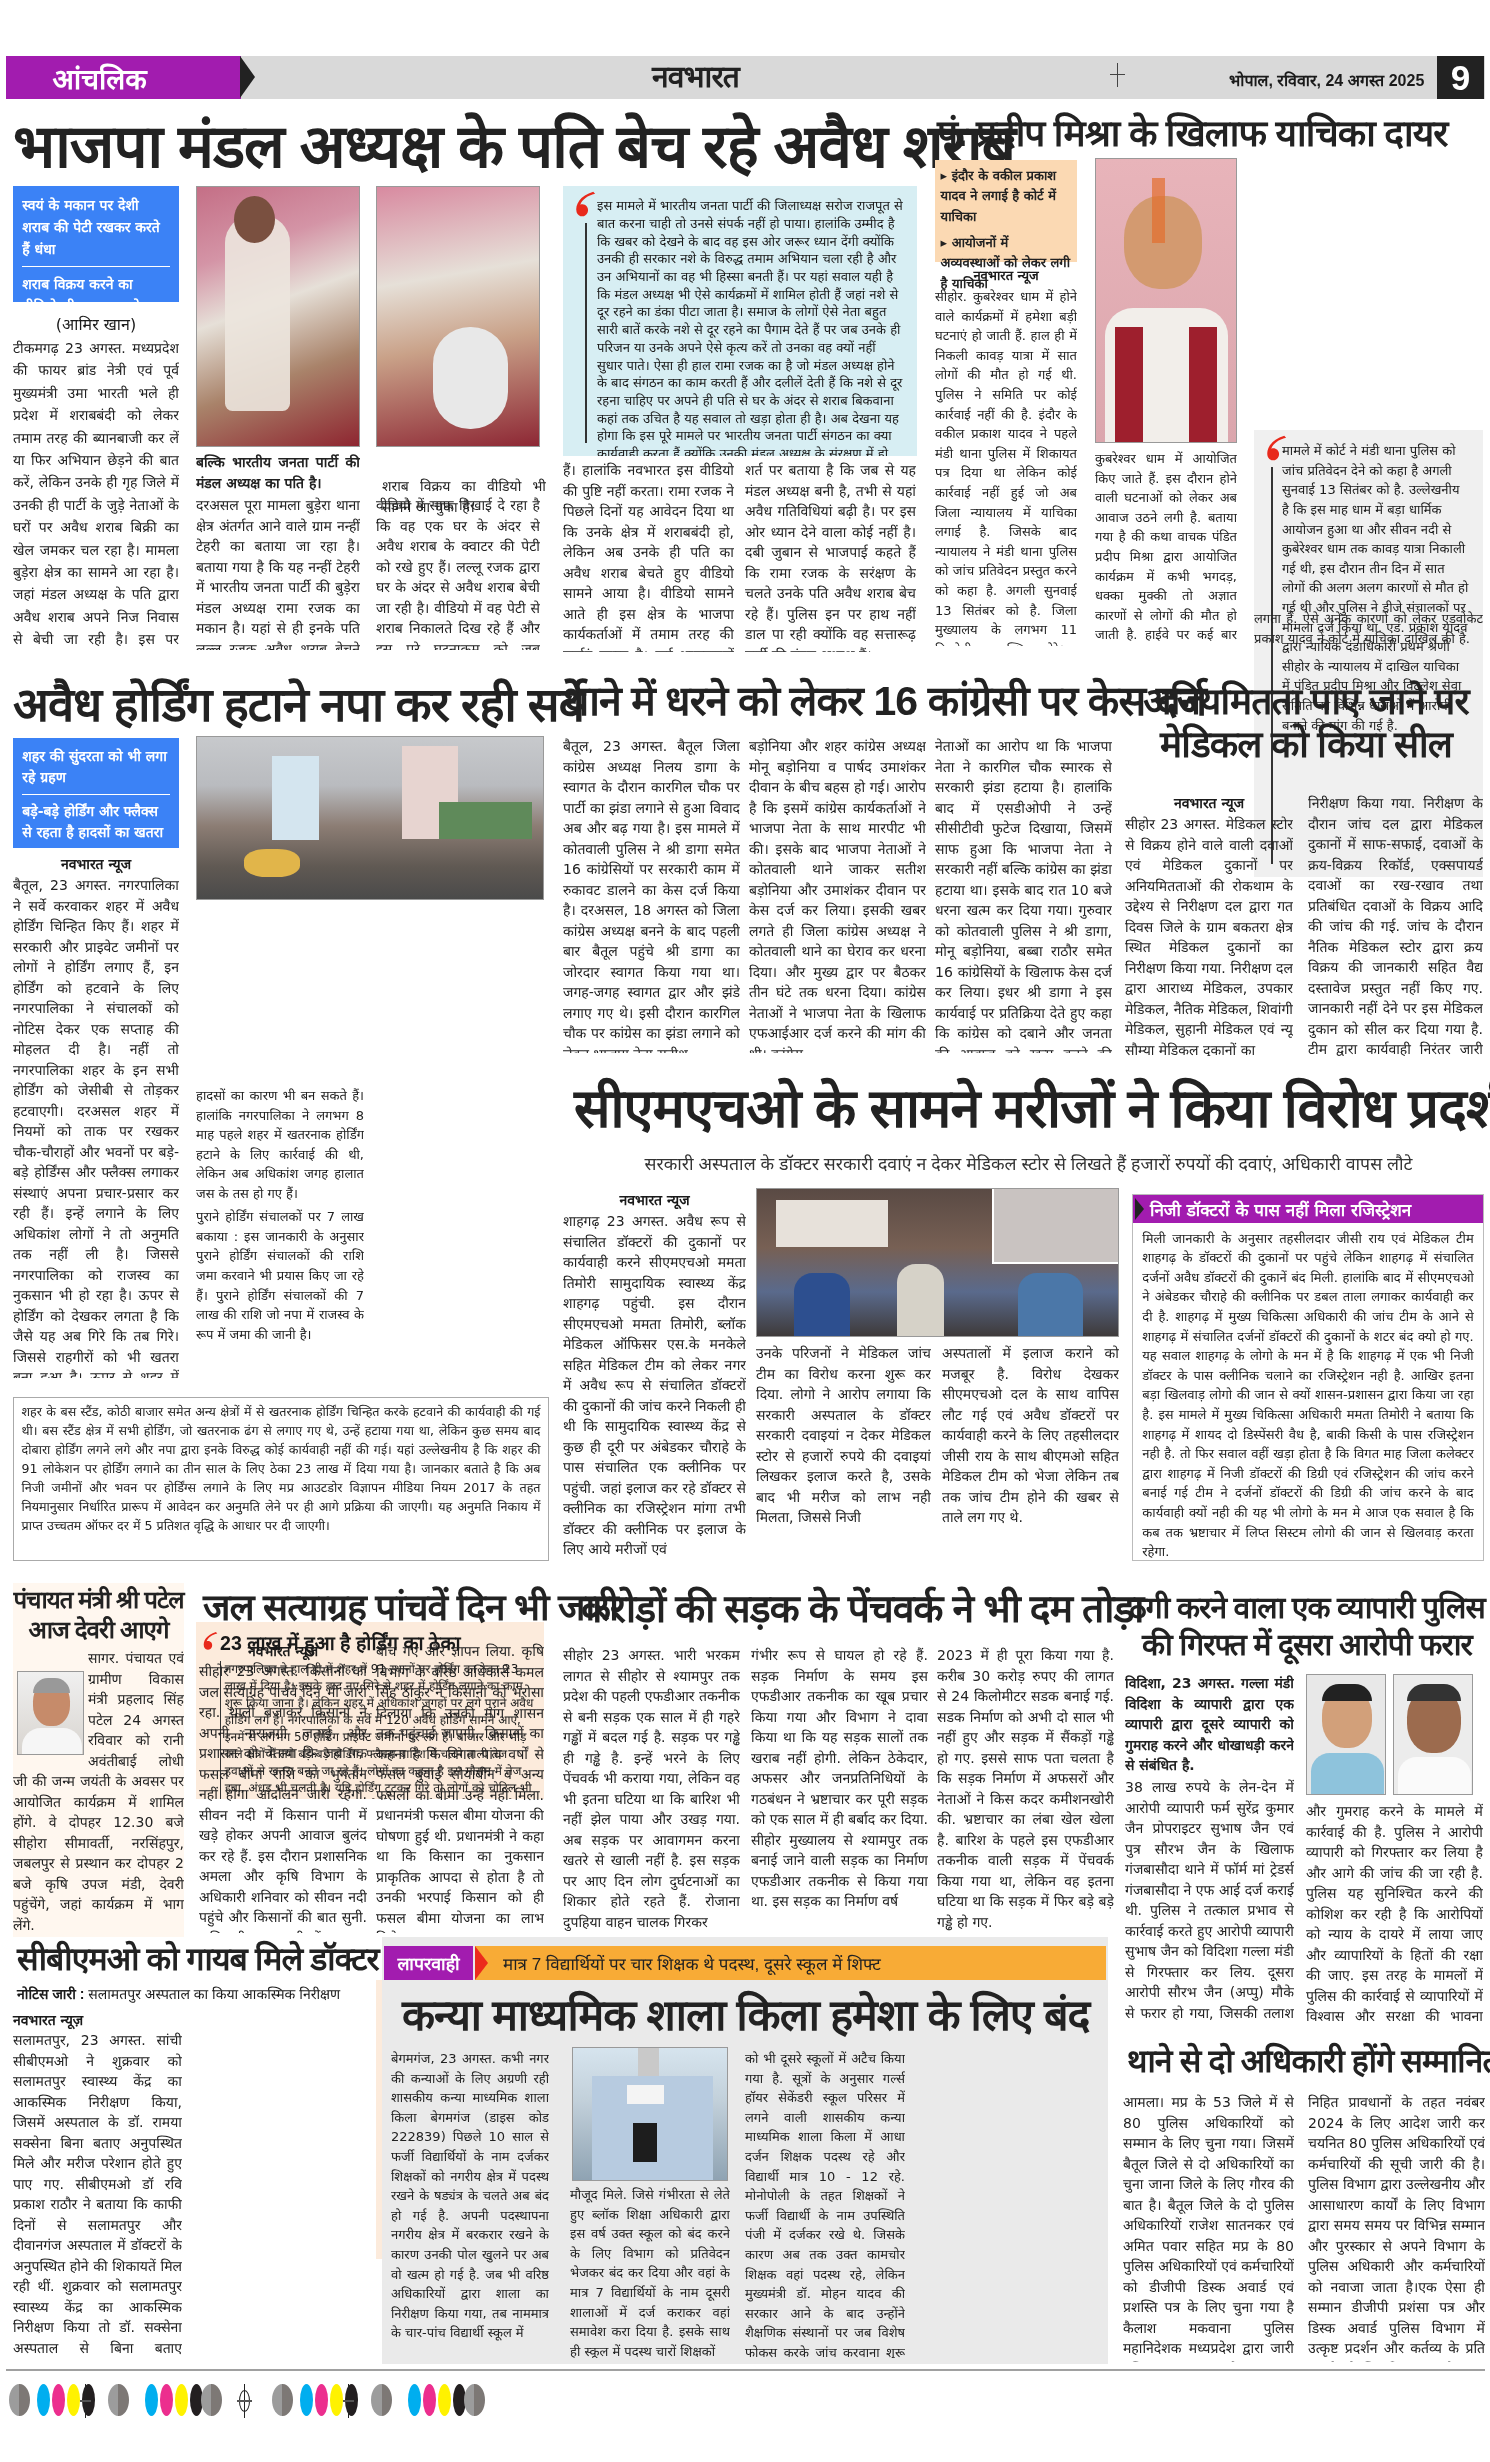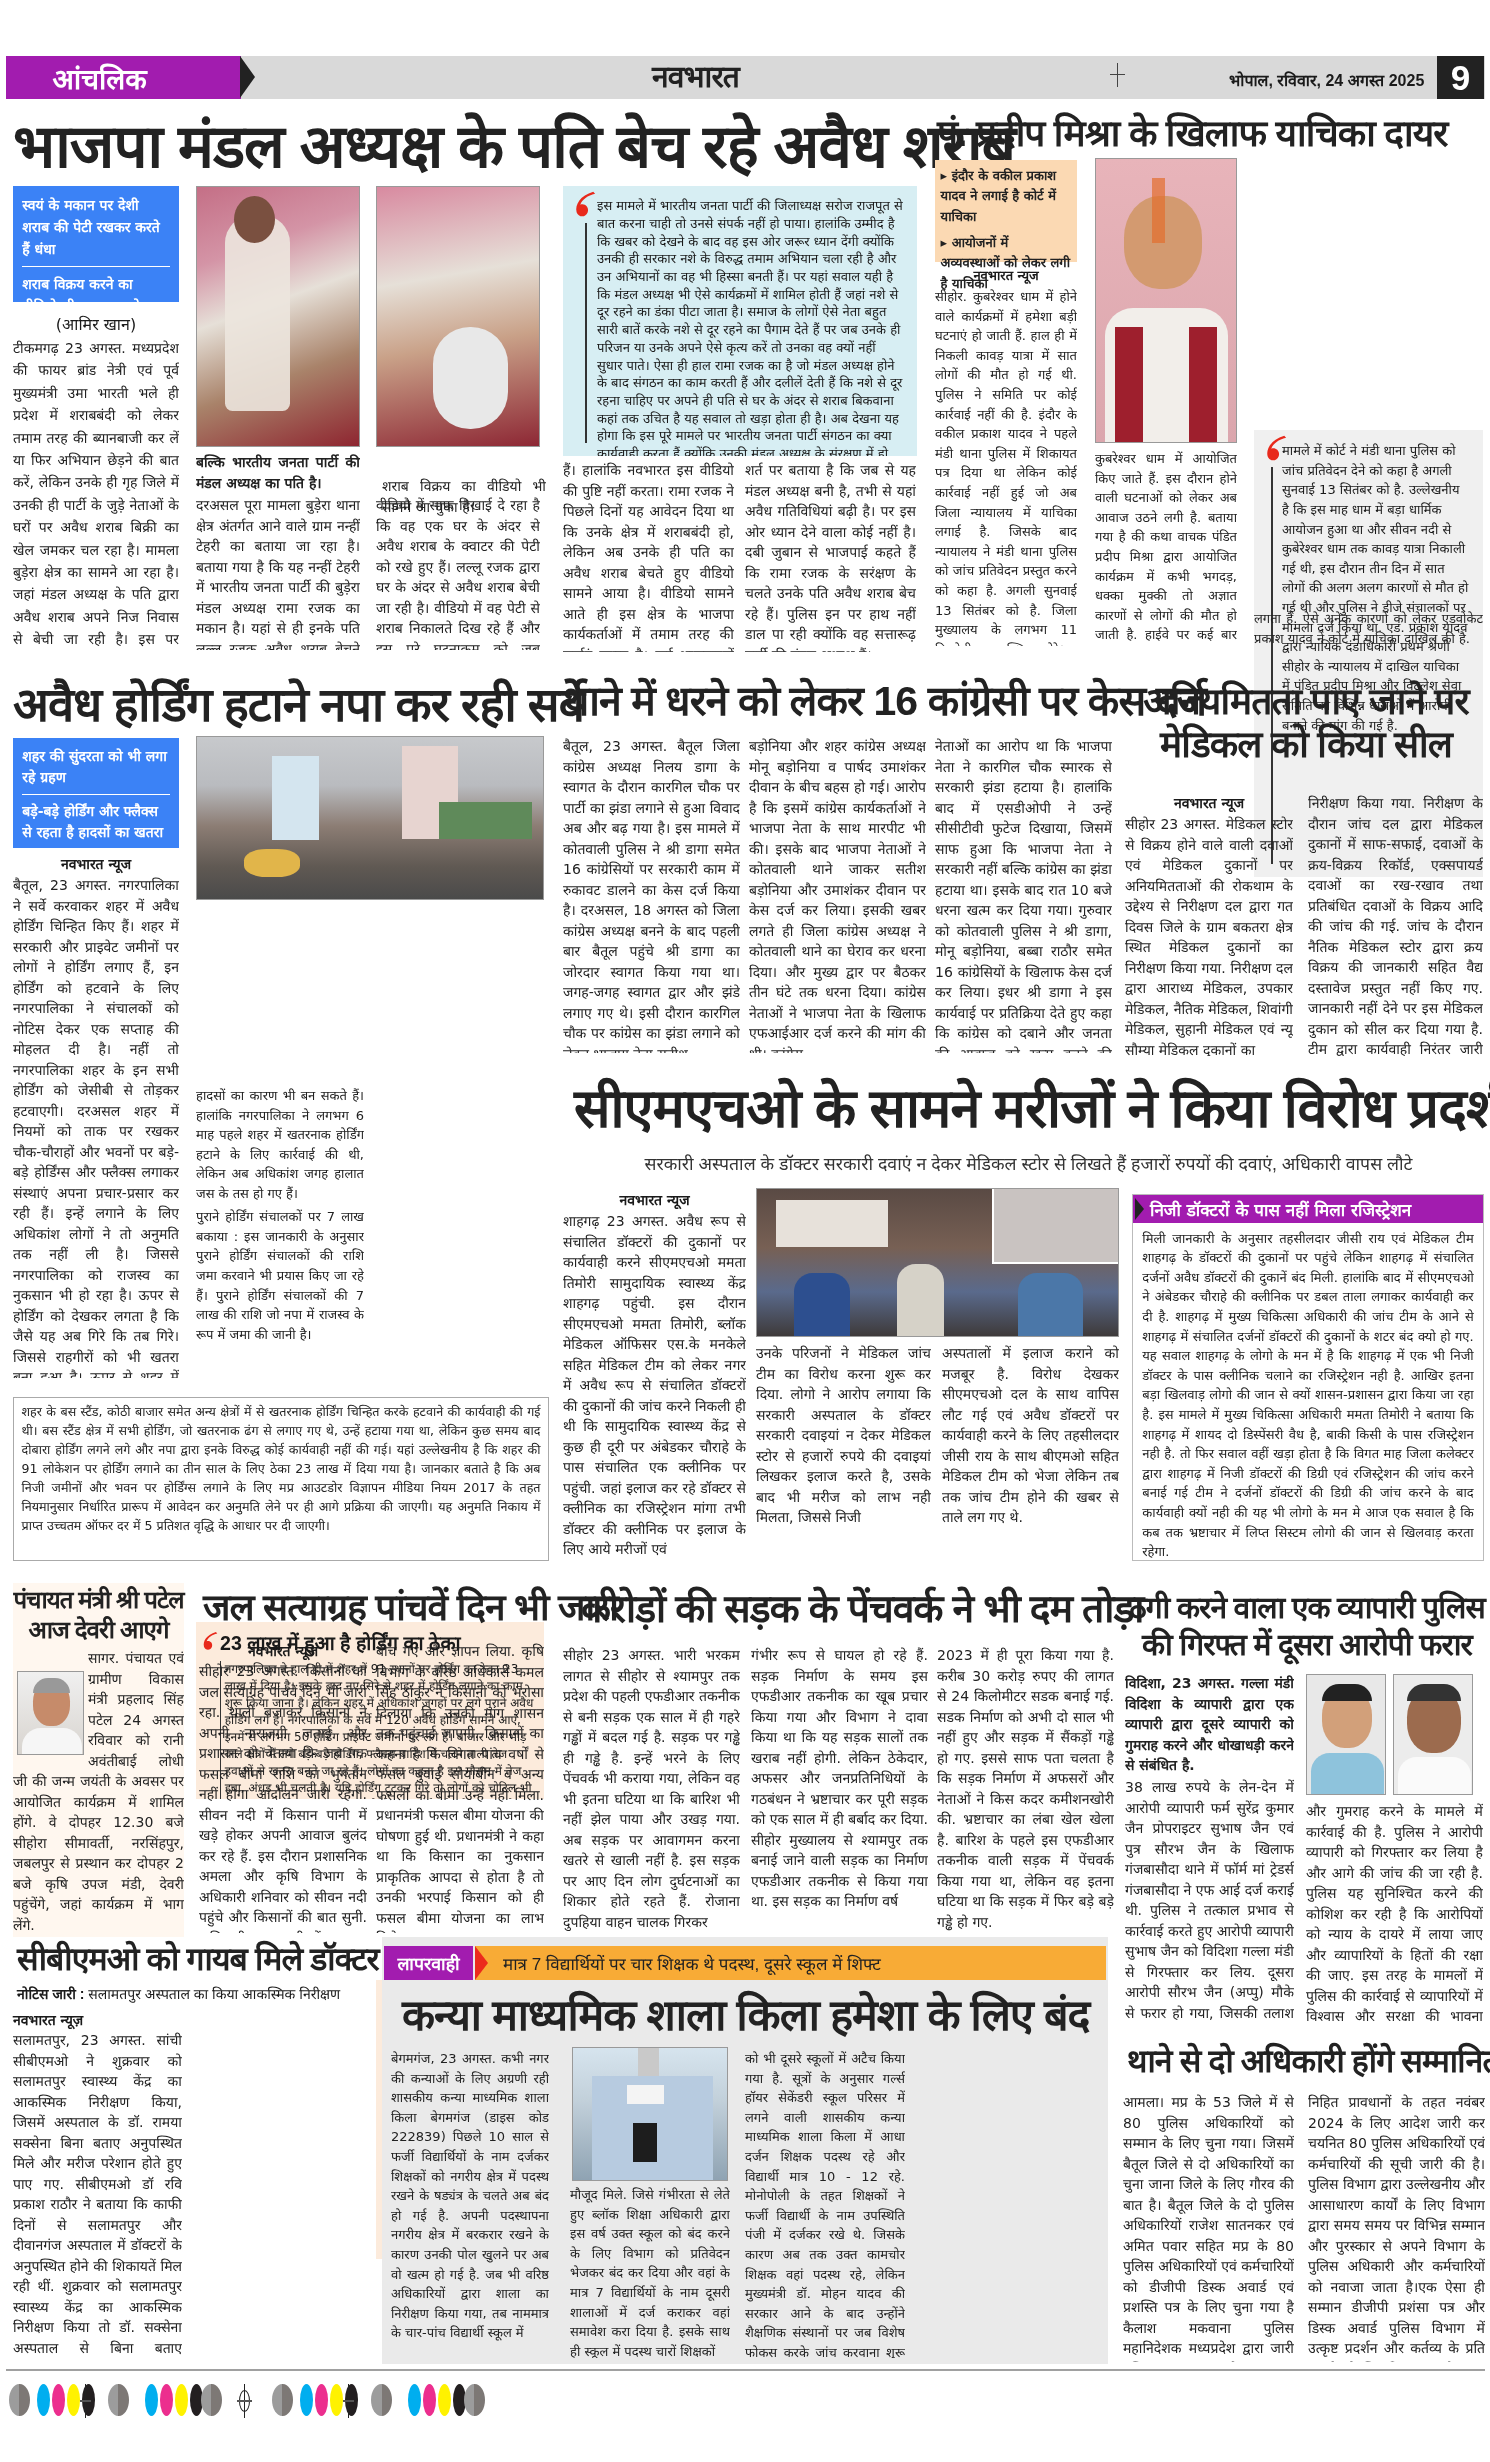--- a/index.html
+++ b/index.html
@@ -113,21 +113,21 @@
   <div style="position:absolute;left:47px;top:112px;width:56px;height:28px;background:#e1b54a;border-radius:40%;"></div>
 </div>
 <div class="abs quote-box peach-light" style="left:196px;top:905px;width:348px;height:177px;padding:7.5px 9.3px 7.5px 24px;font-size:12px;line-height:17px;">
   <svg class="quote-mark" viewBox="0 0 28 40" style="left:3.7px;top:7.5px;width:18.6px;height:28px;">
       <path d="M24 2 C10 6 4 16 6 24 C8 30 16 30 18 24 C20 18 14 14 10 16 C12 10 18 6 26 4 Z" fill="#e8291b"></path>
     </svg>
   <div style="font-size:19.6px;font-weight:700;line-height:26px;margin-bottom:5.6px;font-family:'Liberation Sans',sans-serif;">23 लाख में हुआ है होर्डिंग का ठेका</div>
   <div style="border-left:1.9px solid #333;padding-left:3.7px;">नगरपालिका ने हाल ही में शहर में 91 स्थानों पर होर्डिंग का ठेका 23 लाख में दिया है। इसके बाद नए सिरे से शहर में होर्डिंग लगाने का काम शुरू किया जाना है। लेकिन शहर में अधिकांश जगहों पर लगे पुराने अवैध होर्डिंग लगे हैं। नगरपालिका के सर्वे में 120 अवैध होर्डिंग सामने आए, इनमें से लगभग 50 होर्डिंग प्राइवेट जमीनों पर लगे हैं। बाजार और भीड़ वाले क्षेत्रों में लगे बड़े-बड़े होर्डिंग, फ्लैक्स बारिश में चलने वाली तेज हवाओं से खतरा बनते जा रहे हैं। लोगों का कहना है इस मौसम में तेज हवा, अंधड़ भी चलती है। यदि होर्डिंग टूटकर गिरे तो लोगों को चोटिल भी कर सकते हैं। किन्तु नगरपालिका होर्डिंग पर कार्यवाई नहीं कर रहा है।</div>
 </div>
 <div class="abs body" style="left:196px;top:1086px;width:168px;height:298px;font-size:13px;line-height:19.6px;">
-  <div>हादसों का कारण भी बन सकते हैं। हालांकि नगरपालिका ने लगभग 6 माह पहले शहर में खतरनाक होर्डिंग हटाने के लिए कार्रवाई की थी, लेकिन अब अधिकांश जगह हालात जस के तस हो गए हैं।</div>
+  <div>हादसों का कारण भी बन सकते हैं। हालांकि नगरपालिका ने लगभग 8 माह पहले शहर में खतरनाक होर्डिंग हटाने के लिए कार्रवाई की थी, लेकिन अब अधिकांश जगह हालात जस के तस हो गए हैं।</div>
   <div style="margin-top:3.7px;">पुराने होर्डिंग संचालकों पर 7 लाख बकाया : इस जानकारी के अनुसार पुराने होर्डिंग संचालकों की राशि जमा करवाने भी प्रयास किए जा रहे हैं। पुराने होर्डिंग संचालकों की 7 लाख की राशि जो नपा में राजस्व के रूप में जमा की जानी है।</div>
 </div>
 <div class="abs quote-box peach-light" style="left:376px;top:1086px;width:168px;height:279px;font-size:12px;line-height:17.7px;padding-left:26px;">
   <svg class="quote-mark" viewBox="0 0 28 40" style="width:18.6px;height:28px;left:5.6px;">
       <path d="M24 2 C10 6 4 16 6 24 C8 30 16 30 18 24 C20 18 14 14 10 16 C12 10 18 6 26 4 Z" fill="#e8291b"></path>
     </svg>
   <div class="quote-line" style="left:13px;"></div>
   <div>शहर में अवैध होर्डिंग चिन्हित किए जा रहे हैं जो निजी और सरकारी जमीनों पर लगाए गए हैं और अवैध हैं। इन अवैध होर्डिंग को हटवाने के नोटिस जारी किए हैं और एक सप्ताह बाद पूरे शहर से इन्हें हटवाने की कार्रवाई शुरू की जाएगी।</div>
   <div style="text-align:right;font-weight:700;margin-top:3.7px;">- ब्रजगोपाल परते, वरिष्ठ</div>
   <div style="text-align:right;">राजस्व अधिकारी,</div>

